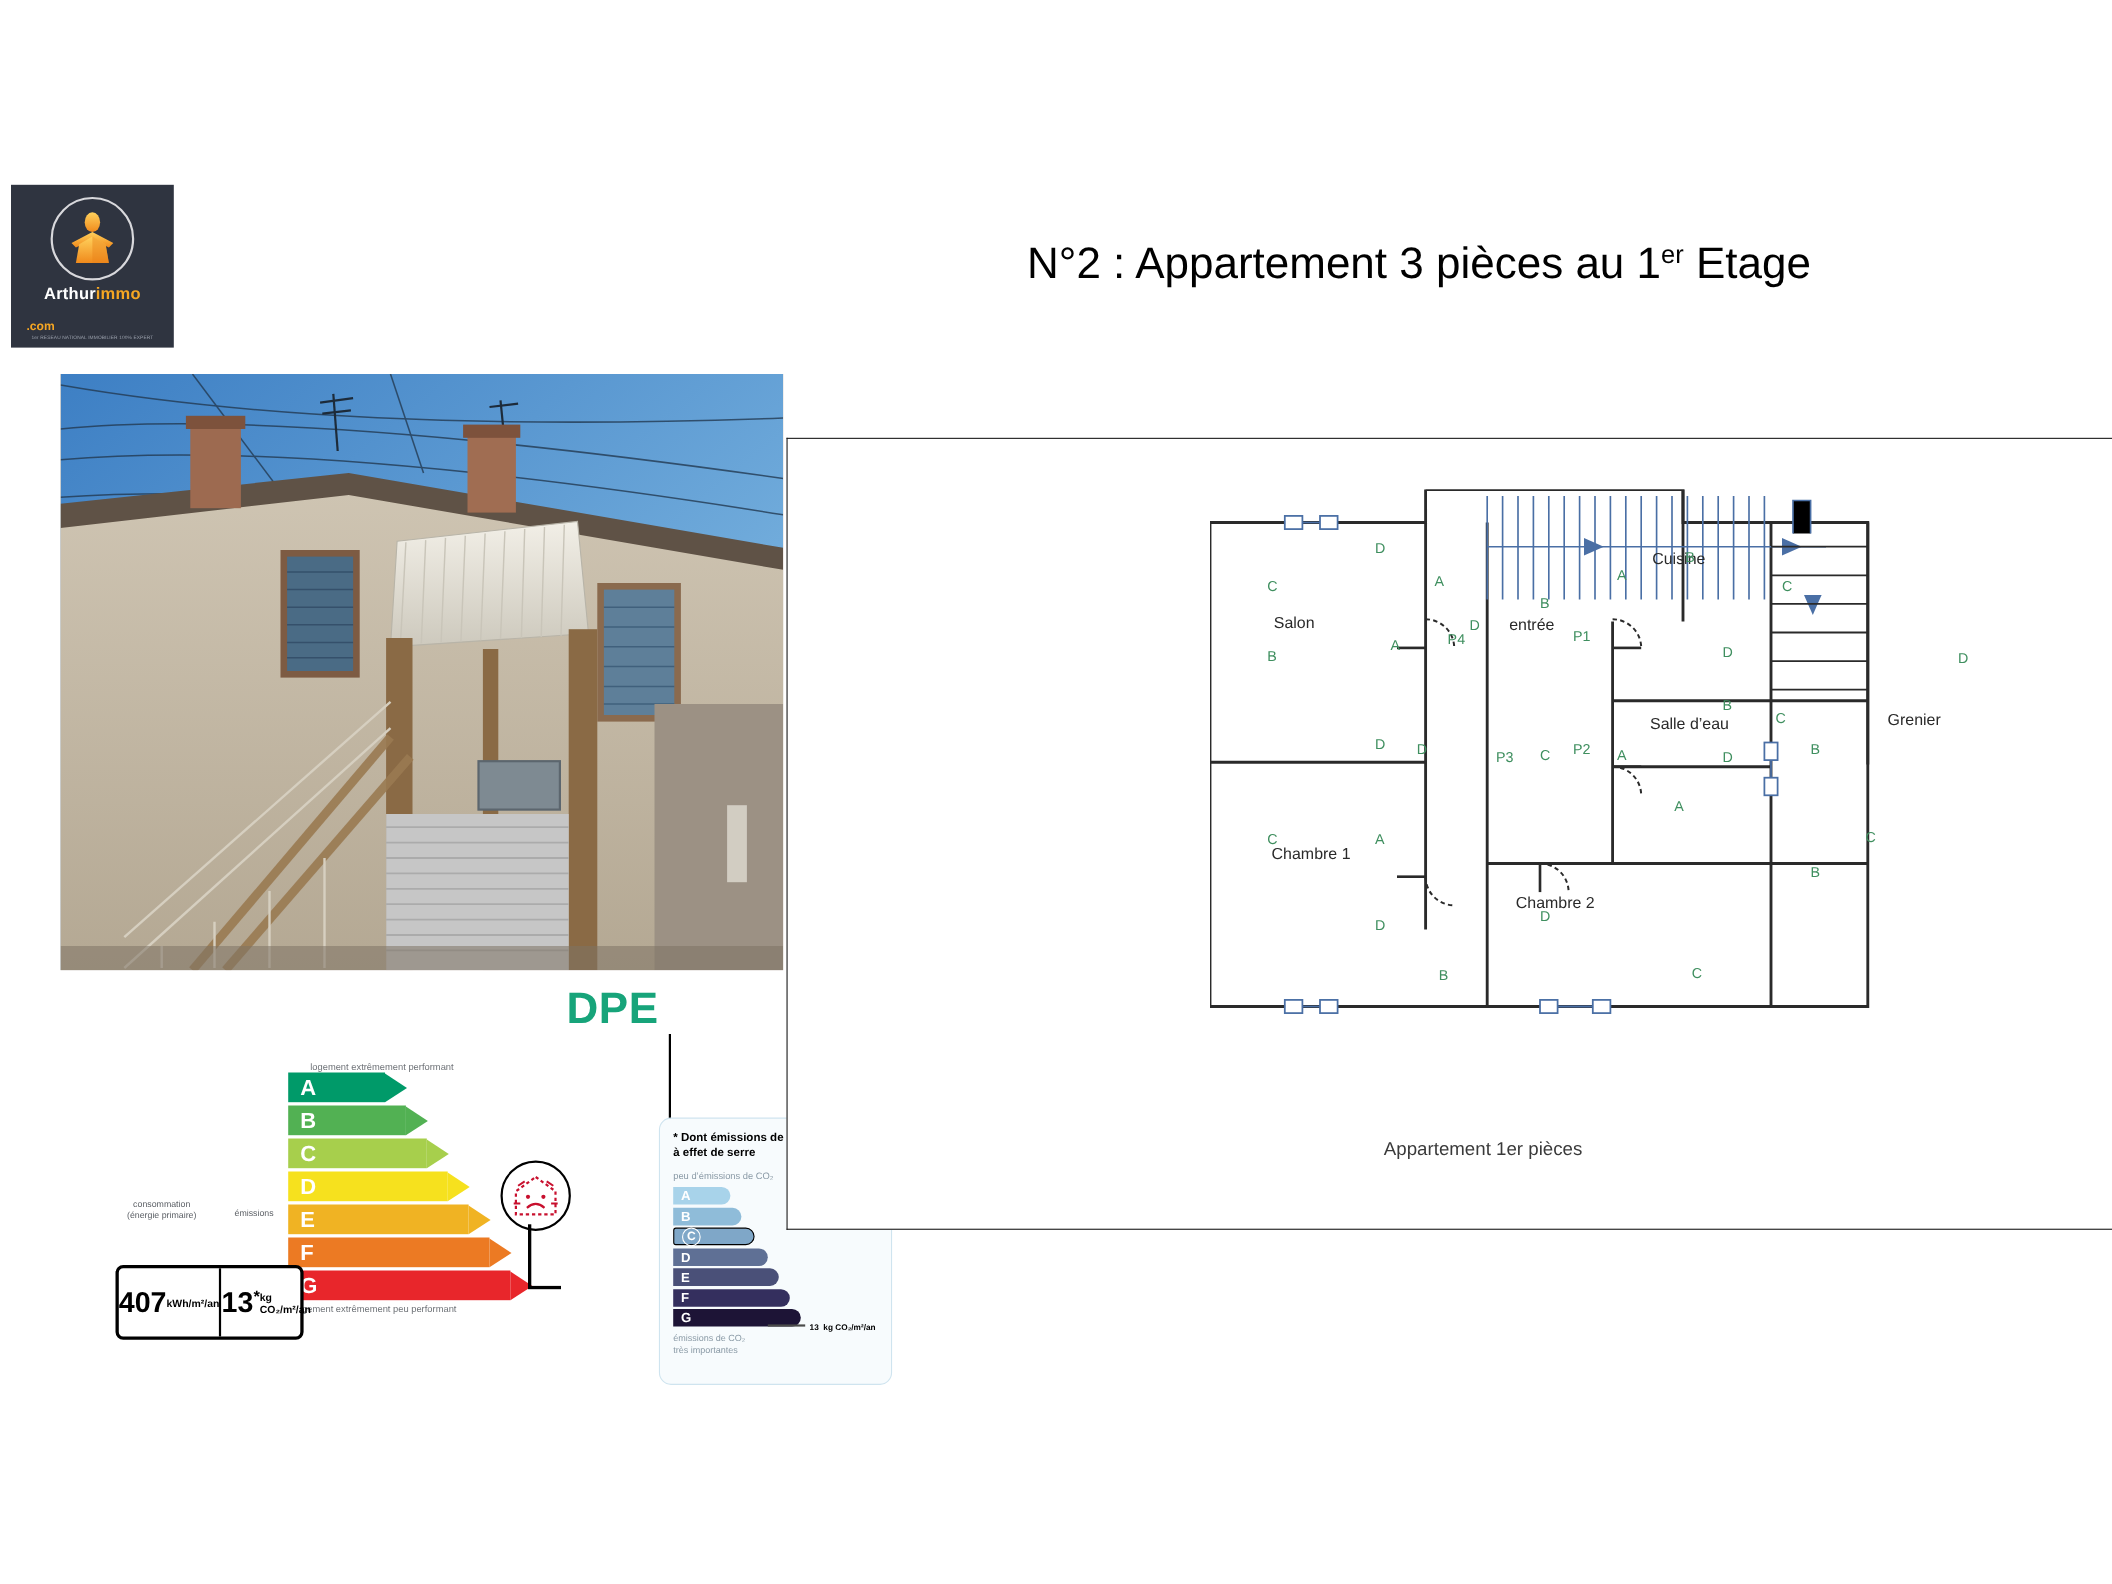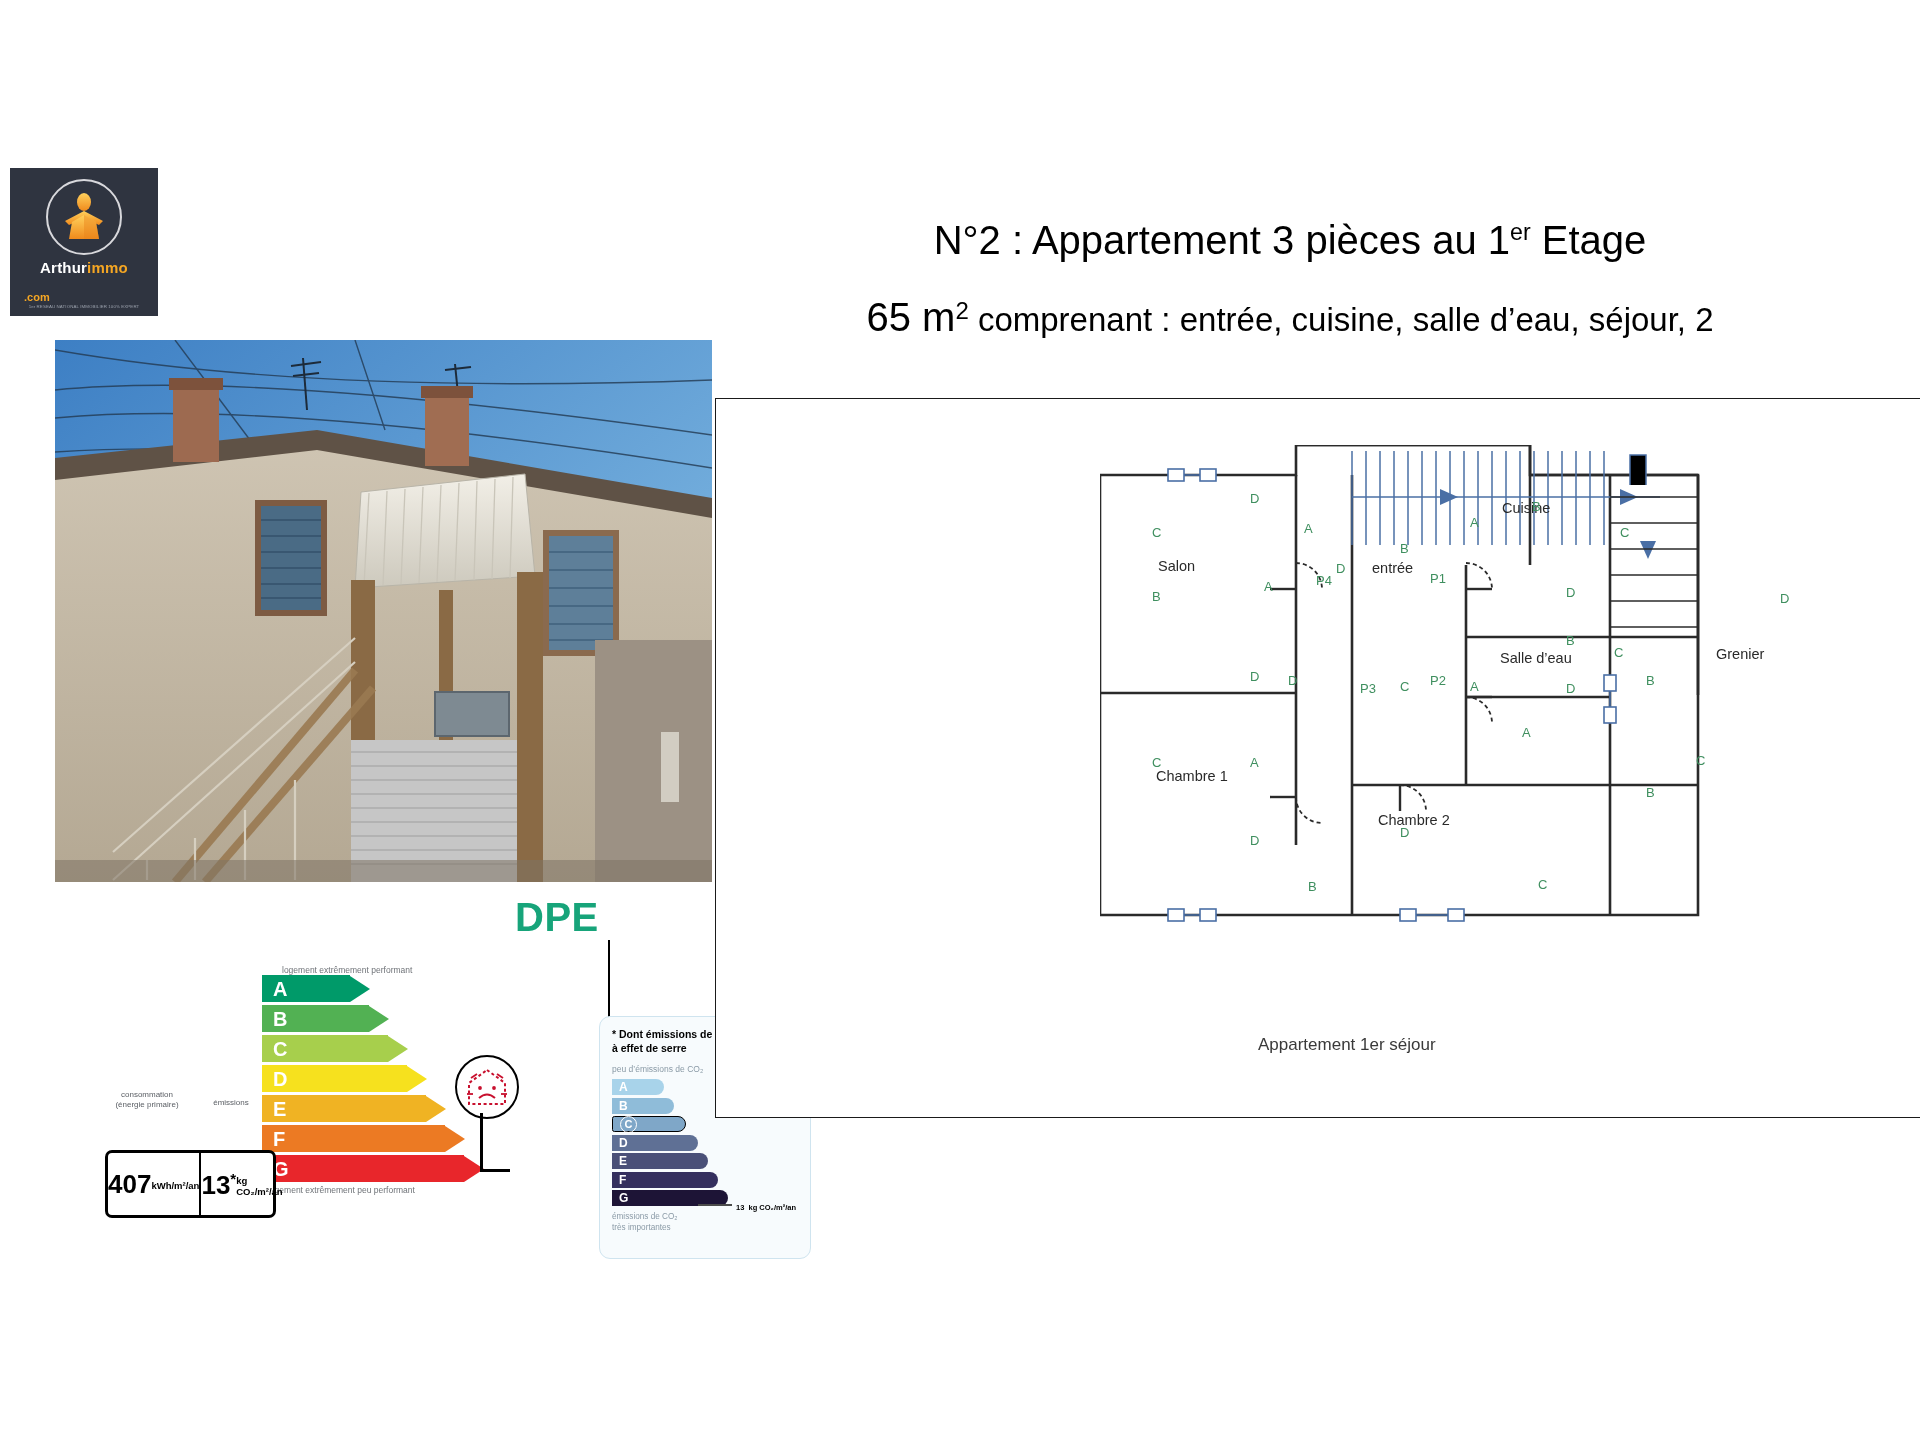--- a/index.html
+++ b/index.html
@@ -113,23 +113,20 @@
   <div id="logo-dotcom">.com</div>
   <div id="logo-tag">1er RESEAU NATIONAL IMMOBILIER 100% EXPERT</div>
 </div>
 
 <div style="position:absolute;left:700px;top:215px;width:1180px;text-align:center;">
   <div style="font-size:40px;line-height:1.25;">
     <span>N°2 : Appartement 3 pièces au 1</span><sup style="font-size:.58em">er</sup><span> Etage</span>
   </div>
 </div>
 <div style="position:absolute;left:700px;top:290px;width:1180px;text-align:center;font-size:33px;line-height:1.35;">
-  <div>
-    <span style="font-size:40px">65 m</span><sup style="font-size:24px">2</sup><span> comprenant : entrée, cuisine, salle d’eau, séjour, 2</span>
-  </div>
 </div>
 
 <div id="photo">
   <svg width="657" height="542" viewBox="0 0 657 542">
     <defs>
       <linearGradient id="sky" x1="0" y1="0" x2="1" y2="1">
         <stop offset="0" stop-color="#3d7fc4"></stop>
           <stop offset="1" stop-color="#8dc4e8"></stop>
       </linearGradient>
       <linearGradient id="wall" x1="0" y1="0" x2="0" y2="1">
@@ -527,13 +524,13 @@
       <text class="cd" x="208" y="446">B</text>
   <text class="cd" x="438" y="444">C</text>
 
   <text class="pd" x="216" y="140">P4</text>
   <text class="pd" x="330" y="138">P1</text>
   <text class="pd" x="260" y="248">P3</text>
   <text class="pd" x="330" y="240">P2</text>
   <text class="cd" x="236" y="128">D</text>
 </svg>
 </div>
-<div id="plan-caption">Appartement 1er séjour</div>
+<div id="plan-caption">Appartement 1er pièces</div>
 
 </body></html>

